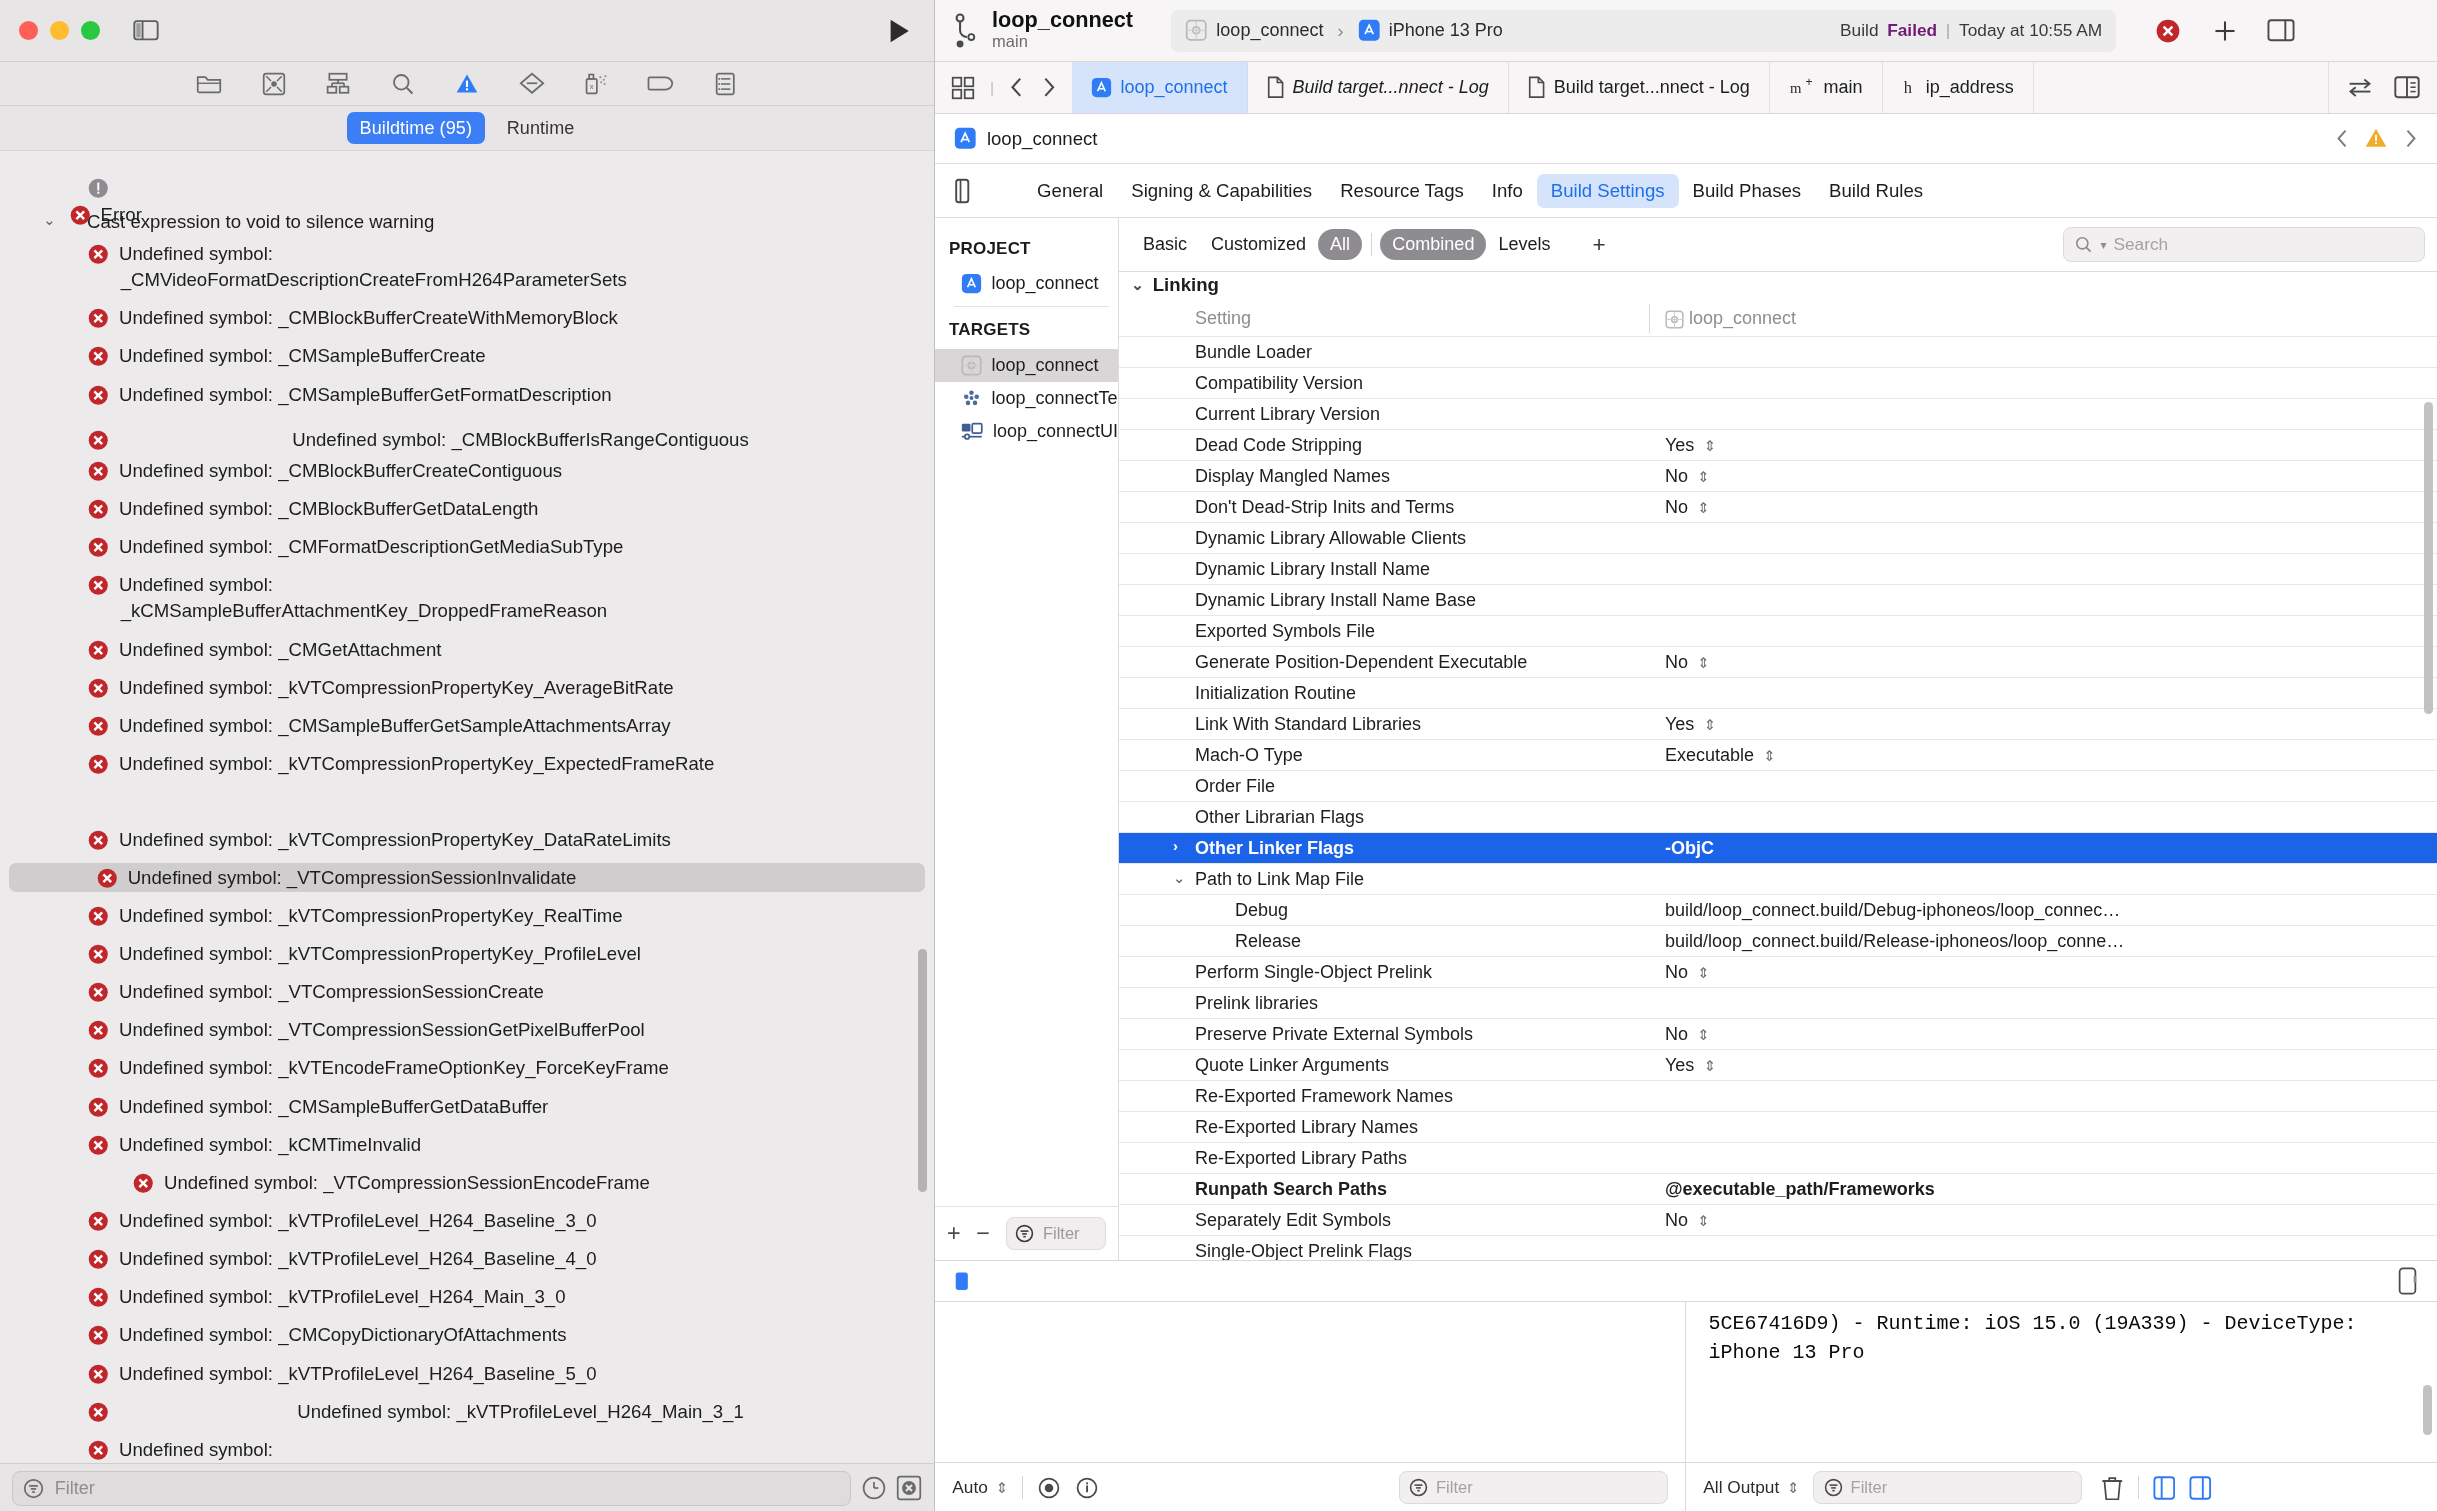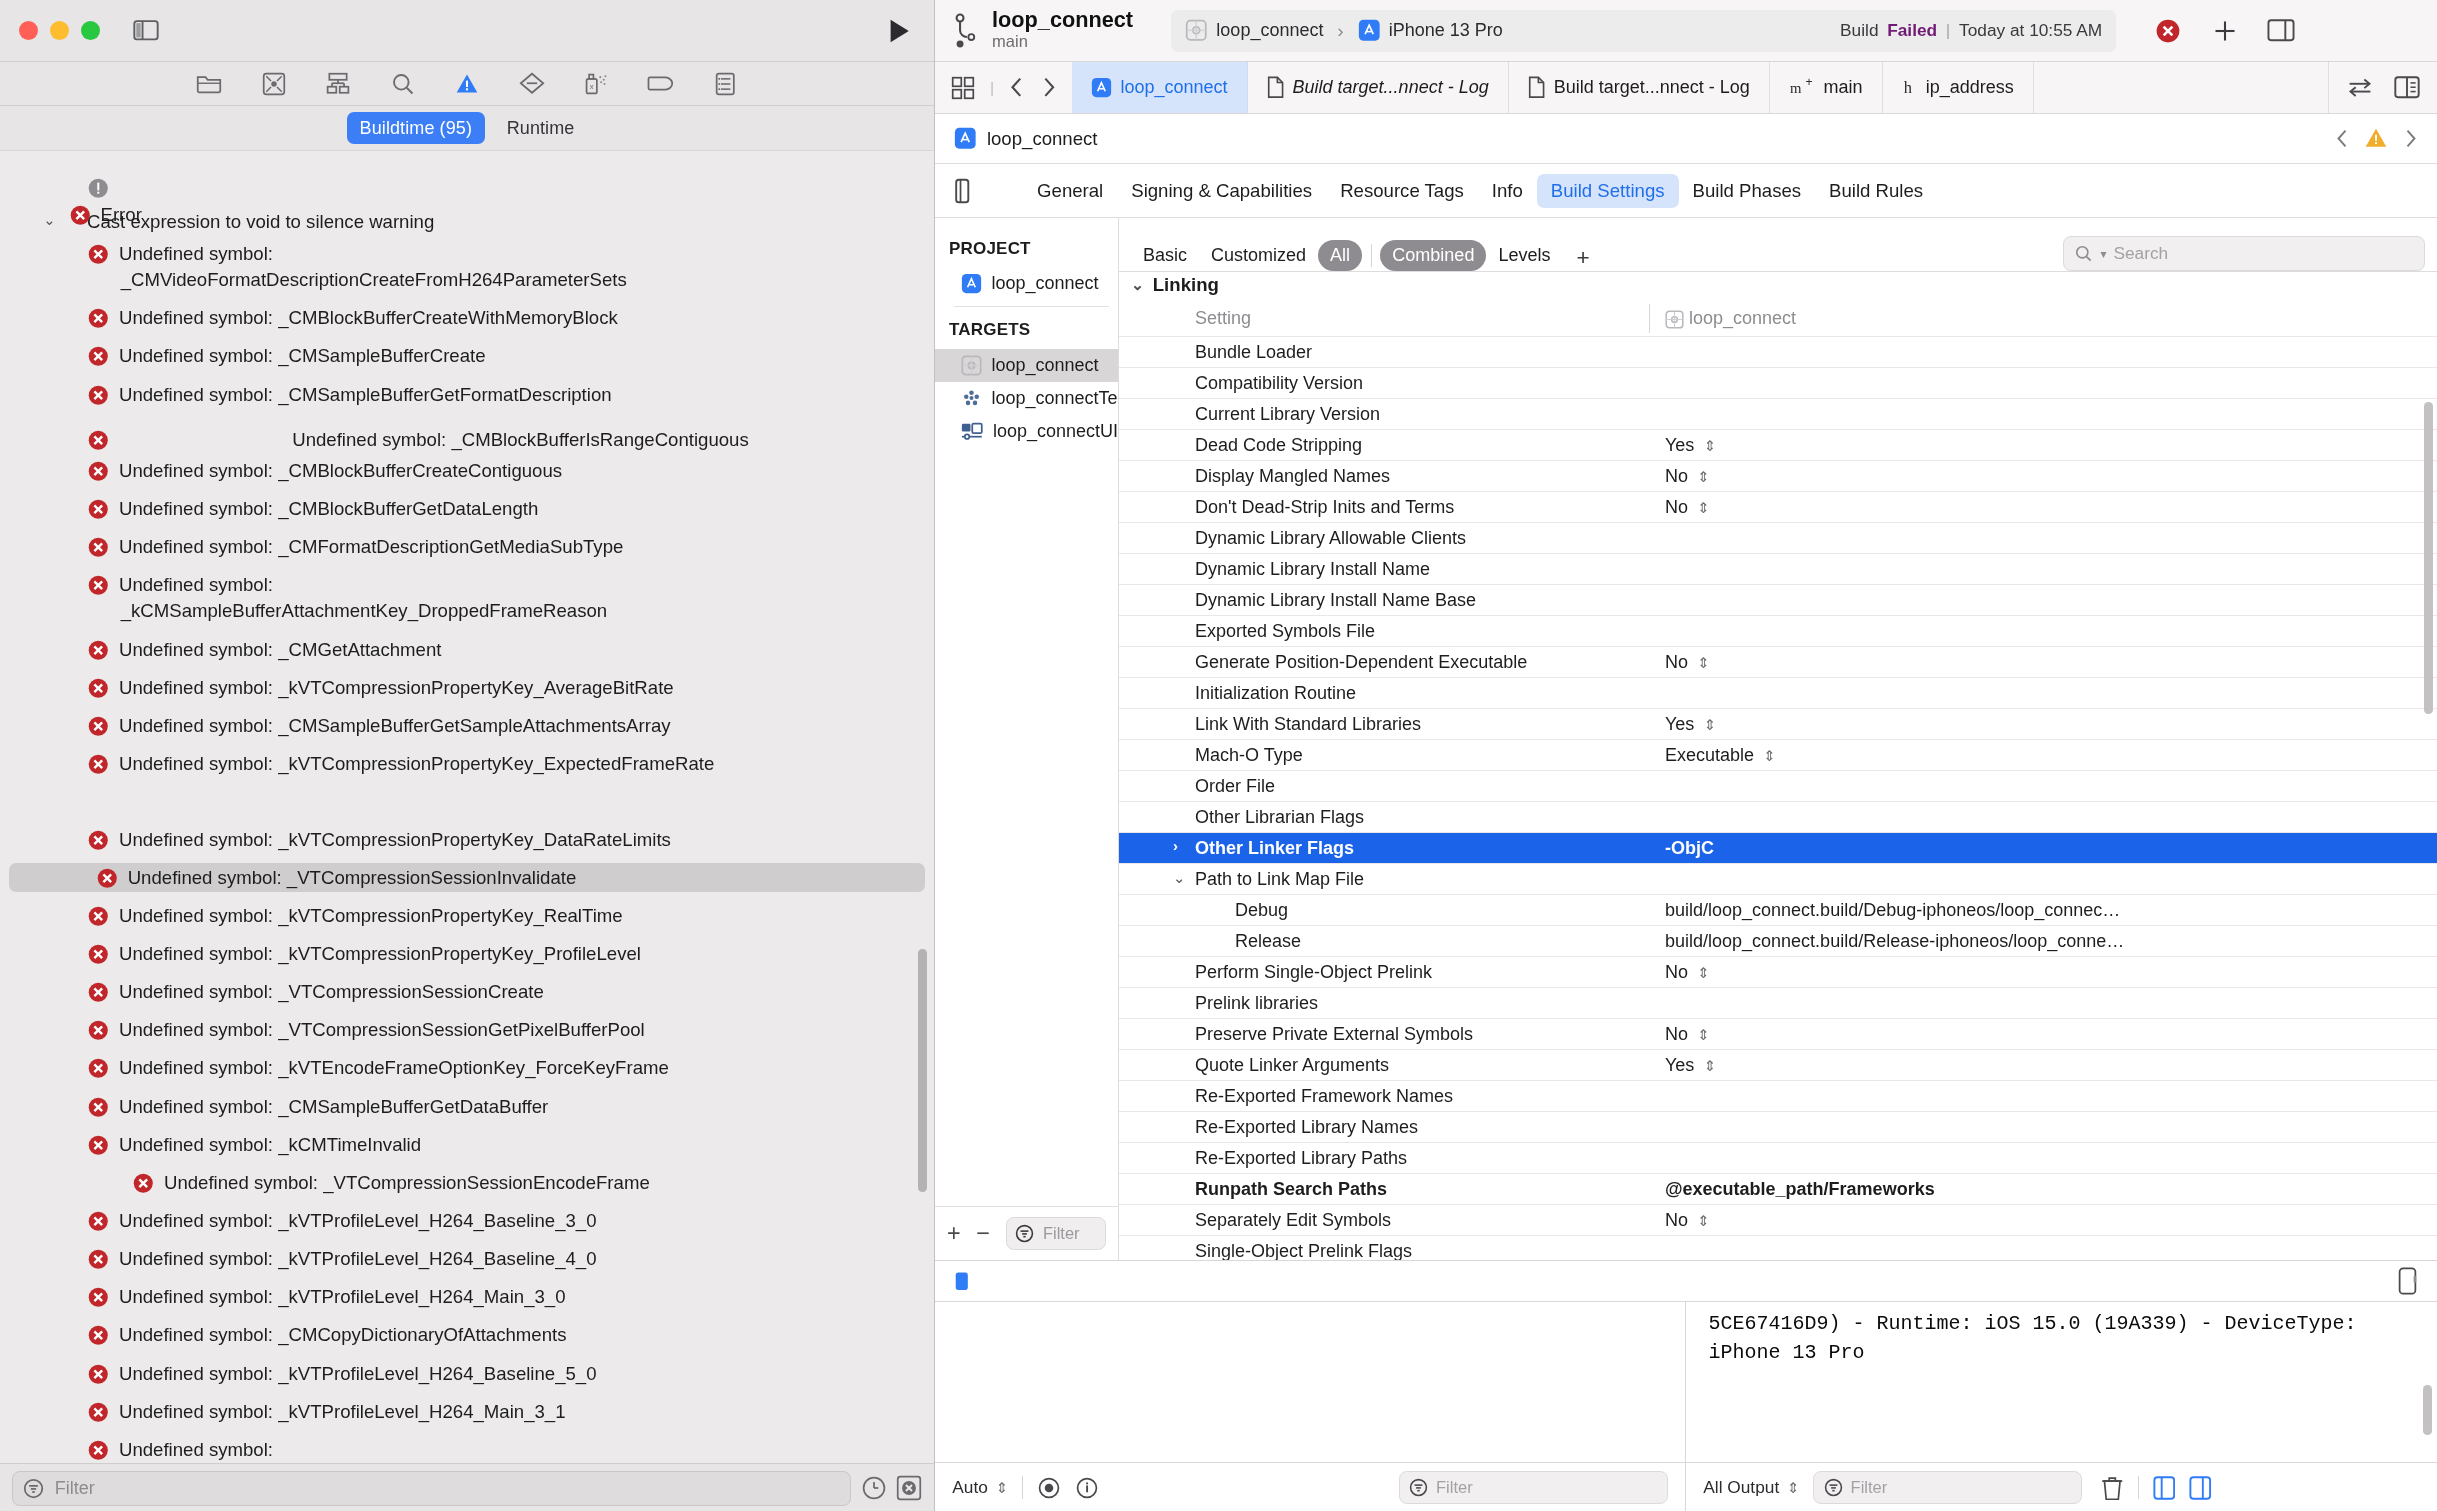--- a/index.html
+++ b/index.html
@@ -161,21 +161,21 @@
   .pn-plus, .pn-minus { font-size: 23.4px; color: #4a494d; line-height: 1; }
   .pn-filter {
     flex: 1 1 auto; height: 33px; background: #f0eeee; border: 0.9px solid #dcdada;
     border-radius: 7.8px; display: flex; align-items: center; gap: 8.7px; padding: 0 8.7px;
     font-size: 16.5px; color: #9b999d;
   }
 
   .settings-area { flex: 1 1 auto; display: flex; flex-direction: column; min-width: 0; background: #fff; }
   .settings-toolbar {
     height: 54px; border-bottom: 0.9px solid #dedcdc;
-    display: flex; align-items: flex-end; gap: 0; padding: 0 12px; flex: 0 0 auto;
+    display: flex; align-items: center; gap: 16px; padding: 0 12px; flex: 0 0 auto;
   }
   .st-item { font-size: 18px; color: #1d1d1f; padding: 5.2px 12px; border-radius: 17.3px; white-space: nowrap; }
   .st-item.on { background: #8e8c90; color: #fff; }
   .st-sep { width: 0.9px; height: 22.5px; background: #d6d4d4; margin: 0 8.7px; }
   .st-plus { font-size: 22.5px; color: #3b3a3e; padding: 0 14px; }
   .st-search {
     margin-left: auto; width: 362px; height: 35px;
     background: #f1efef; border: 0.9px solid #dcdada; border-radius: 7.8px;
     display: flex; align-items: center; gap: 7px; padding: 0 10.4px;
     font-size: 17.3px; color: #a3a1a5;
@@ -639,21 +639,21 @@
         <div class="issue-row indent-1" style="top: 1208px;">
           <span class="badge-err">
             <svg width="22.5" height="22.5" viewBox="0 0 26 26">
               <circle cx="13" cy="13" r="11" fill="#c0262a"></circle>
               <line x1="8.5" y1="8.5" x2="17.5" y2="17.5" stroke="#fff" stroke-width="2.8"></line>
               <line x1="17.5" y1="8.5" x2="8.5" y2="17.5" stroke="#fff" stroke-width="2.8"></line>
             </svg>
           </span>
           <span class="txt">Undefined symbol: _kVTProfileLevel_H264_Baseline_5_0</span>
         </div>
-        <div class="issue-row indent-1" style="top: 1246px;">
+        <div class="issue-row indent-1" style="top: 1246px; text-align: center;">
           <span class="badge-err">
             <svg width="22.5" height="22.5" viewBox="0 0 26 26">
               <circle cx="13" cy="13" r="11" fill="#c0262a"></circle>
               <line x1="8.5" y1="8.5" x2="17.5" y2="17.5" stroke="#fff" stroke-width="2.8"></line>
               <line x1="17.5" y1="8.5" x2="8.5" y2="17.5" stroke="#fff" stroke-width="2.8"></line>
             </svg>
           </span>
           <span class="txt">Undefined symbol: _kVTProfileLevel_H264_Main_3_1</span>
         </div>
         <div class="issue-row indent-1" style="top: 1284px;">

